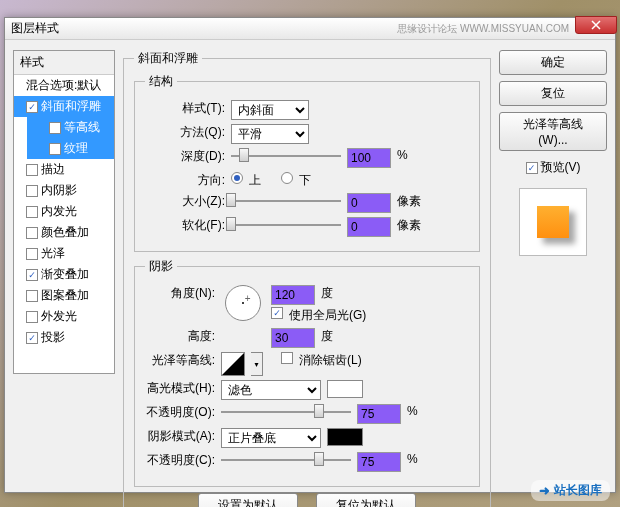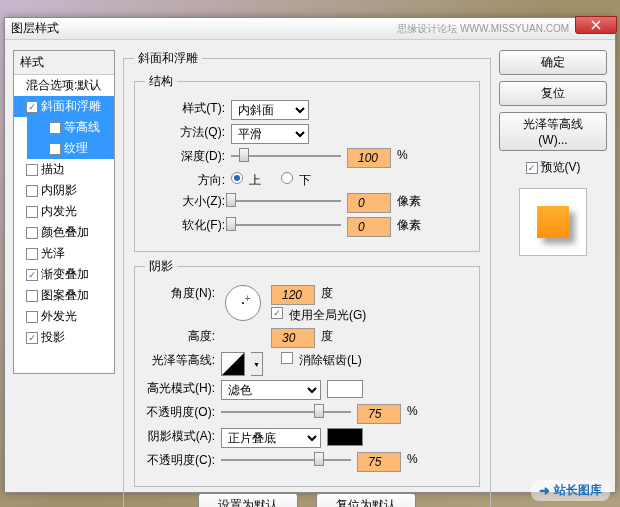--- a/index.html
+++ b/index.html
@@ -22,21 +22,21 @@
 .chk { width: 12px; height: 12px; border: 1px solid #888; background: #fff; display: inline-flex; align-items: center; justify-content: center; font-size: 9px; color: #3060c0; }
 .chk.on::before { content: "✓"; }
 fieldset { border: 1px solid #bbb; margin: 0 0 8px 0; padding: 6px 10px 10px 10px; }
 fieldset > legend { padding: 0 4px; }
 .inner-fs { margin-bottom: 6px; }
 .row { display: flex; align-items: flex-start; margin: 4px 0; gap: 6px; }
 .lbl { width: 80px; text-align: right; }
 .lbl-sm { width: 70px; text-align: right; }
 select { border: 1px solid #888; background: #fff; height: 20px; padding: 0 2px; }
 .sel-w { width: 78px; }
-input[type=text].num { width: 44px; height: 20px; border: 1px solid #999; padding: 0 10px; text-align: left; background: #fdba74; font-style: italic; }
+input[type=text].num { width: 44px; height: 20px; border: 1px solid #999; padding: 0 3px; text-align: left; background: #8b5cf6; }
 .slider { position: relative; height: 16px; flex: 0 0 110px; display: flex; align-items: center; }
 .slider-track { height: 2px; background: #999; width: 100%; position: relative; }
 .slider-thumb { position: absolute; width: 10px; height: 14px; background: linear-gradient(#f8f8f8,#d0d0d0); border: 1px solid #888; top: -7px; transform: translateX(-5px); }
 .radio { width: 12px; height: 12px; border: 1px solid #888; border-radius: 50%; background: #fff; display: inline-flex; align-items: center; justify-content: center; }
 .radio.on::before { content: ""; width: 6px; height: 6px; background: #3060c0; border-radius: 50%; }
 .angle-dial { width: 36px; height: 36px; border: 1px solid #888; border-radius: 50%; background: #fff; position: relative; margin: 0 4px; }
 .angle-dial::after { content: ""; position: absolute; width: 2px; height: 2px; background: #000; border-radius: 50%; top: 50%; left: 50%; transform: translate(-50%,-50%); }
 .angle-cross { position: absolute; top: 20%; left: 55%; font-size: 10px; color: #666; }
 .contour-sw { width: 24px; height: 24px; border: 1px solid #888; background: linear-gradient(135deg, #fff 0%, #fff 48%, #000 52%, #000 100%); }
 .dd-arrow { width: 12px; height: 24px; border: 1px solid #888; border-left: none; background: #eee; display: flex; align-items: center; justify-content: center; font-size: 8px; }

